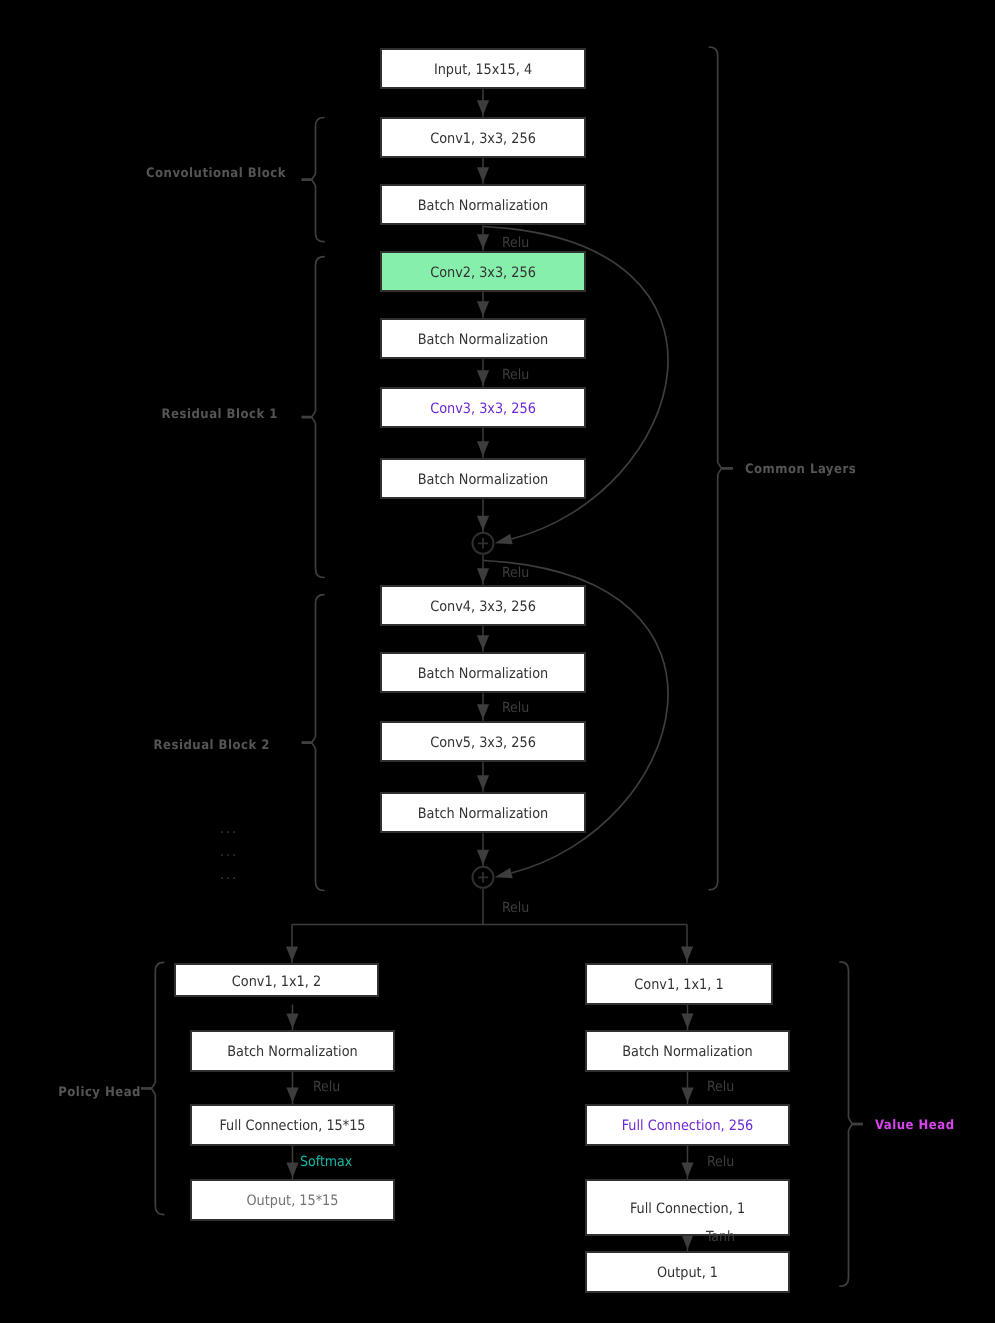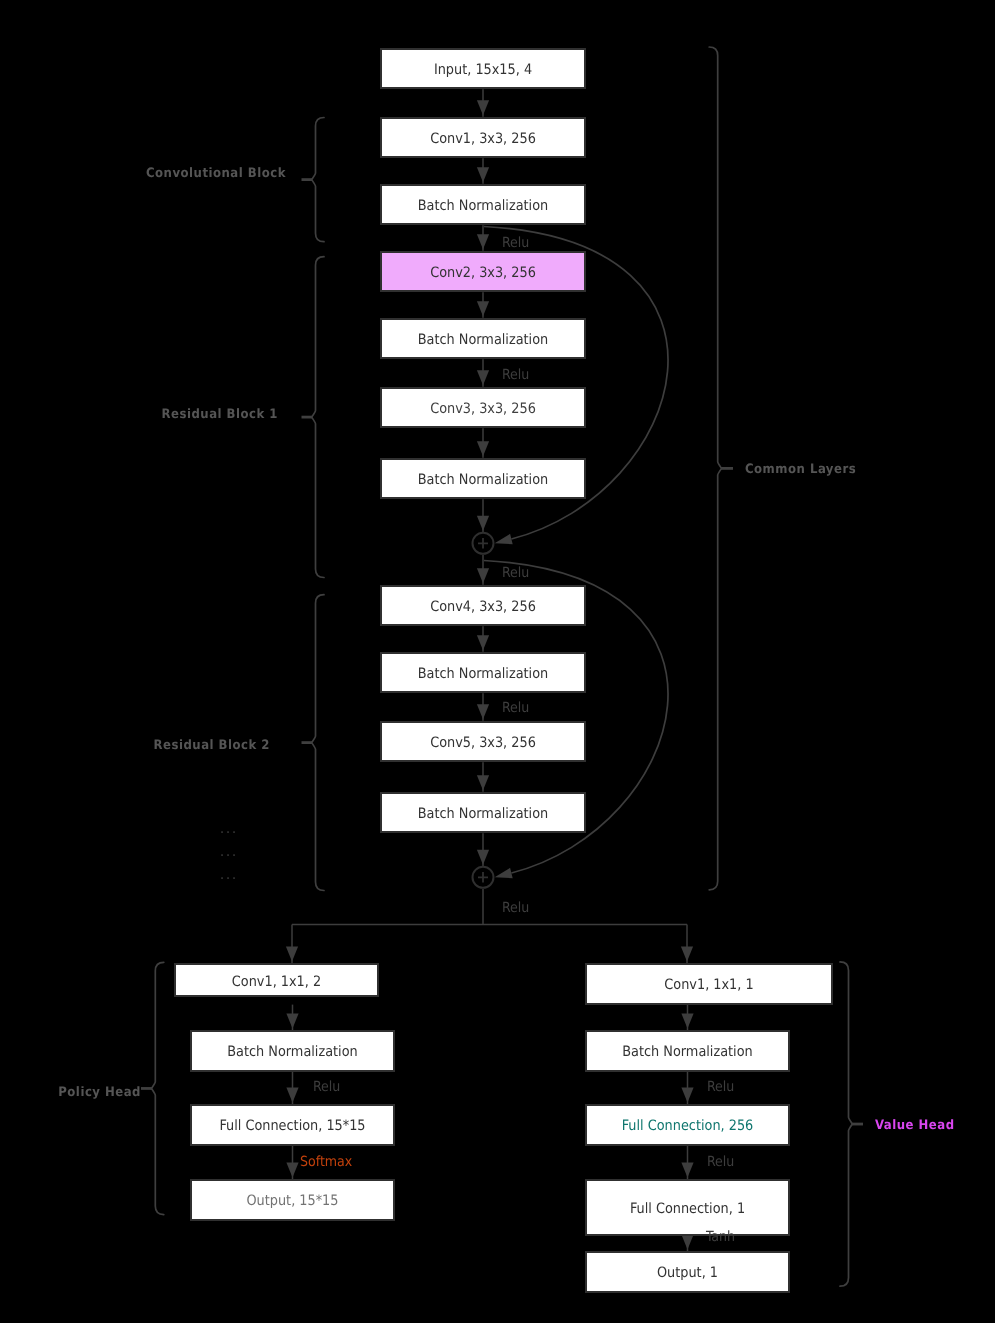--- a/index.html
+++ b/index.html
@@ -152,28 +152,28 @@
   <div id="nodes-layer">
     <div class="node-box" style="left: 380px; top: 47.7px; width: 206px; height: 41.6px; background: rgb(255, 255, 255); border-color: rgb(48, 48, 48);">
       <span class="node-label" style="color: rgb(51, 51, 51);">Input, 15x15, 4</span>
     </div>
     <div class="node-box" style="left: 380px; top: 116.7px; width: 206px; height: 41.6px; background: rgb(255, 255, 255); border-color: rgb(48, 48, 48);">
       <span class="node-label" style="color: rgb(51, 51, 51);">Conv1, 3x3, 256</span>
     </div>
     <div class="node-box" style="left: 380px; top: 183.7px; width: 206px; height: 41.6px; background: rgb(255, 255, 255); border-color: rgb(48, 48, 48);">
       <span class="node-label" style="color: rgb(51, 51, 51);">Batch Normalization</span>
     </div>
-    <div class="node-box" style="left: 380px; top: 250.7px; width: 206px; height: 41.6px; background: #f0abfc; border-color: rgb(48, 48, 48);">
+    <div class="node-box" style="left: 380px; top: 250.7px; width: 206px; height: 41.6px; background: #86efac; border-color: rgb(48, 48, 48);">
       <span class="node-label" style="color: rgb(51, 51, 51);">Conv2, 3x3, 256</span>
     </div>
     <div class="node-box" style="left: 380px; top: 317.7px; width: 206px; height: 41.6px; background: rgb(255, 255, 255); border-color: rgb(48, 48, 48);">
       <span class="node-label" style="color: rgb(51, 51, 51);">Batch Normalization</span>
     </div>
     <div class="node-box" style="left: 380px; top: 386.7px; width: 206px; height: 41.6px; background: rgb(255, 255, 255); border-color: rgb(48, 48, 48);">
-      <span class="node-label" style="color: #404040; text-align: right;">Conv3, 3x3, 256</span>
+      <span class="node-label" style="color: #6d28d9; text-align: right;">Conv3, 3x3, 256</span>
     </div>
     <div class="node-box" style="left: 380px; top: 457.7px; width: 206px; height: 41.6px; background: rgb(255, 255, 255); border-color: rgb(48, 48, 48);">
       <span class="node-label" style="color: rgb(51, 51, 51);">Batch Normalization</span>
     </div>
     <div class="node-box" style="left: 380px; top: 584.7px; width: 206px; height: 41.6px; background: rgb(255, 255, 255); border-color: rgb(48, 48, 48);">
       <span class="node-label" style="color: rgb(51, 51, 51);">Conv4, 3x3, 256</span>
     </div>
     <div class="node-box" style="left: 380px; top: 651.7px; width: 206px; height: 41.6px; background: rgb(255, 255, 255); border-color: rgb(48, 48, 48);">
       <span class="node-label" style="color: rgb(51, 51, 51);">Batch Normalization</span>
     </div>
@@ -188,42 +188,42 @@
     </div>
     <div class="node-box" style="left: 190px; top: 1030px; width: 205px; height: 41.6px; background: rgb(255, 255, 255); border-color: rgb(48, 48, 48);">
       <span class="node-label" style="color: rgb(51, 51, 51);">Batch Normalization</span>
     </div>
     <div class="node-box" style="left: 190px; top: 1104px; width: 205px; height: 41.6px; background: rgb(255, 255, 255); border-color: rgb(48, 48, 48);">
       <span class="node-label" style="color: rgb(51, 51, 51);">Full Connection, 15*15</span>
     </div>
     <div class="node-box" style="left: 190px; top: 1179px; width: 205px; height: 41.6px; background: rgb(255, 255, 255); border-color: rgb(48, 48, 48);">
       <span class="node-label" style="color: #737373;">Output, 15*15</span>
     </div>
-    <div class="node-box" style="left: 585px; top: 963px; width: 248px; height: 41.6px; background: rgb(255, 255, 255); border-color: rgb(48, 48, 48);">
+    <div class="node-box" style="left: 585px; top: 963px; width: 188px; height: 41.6px; background: rgb(255, 255, 255); border-color: rgb(48, 48, 48);">
       <span class="node-label" style="color: rgb(51, 51, 51);">Conv1, 1x1, 1</span>
     </div>
     <div class="node-box" style="left: 585px; top: 1030px; width: 205px; height: 41.6px; background: rgb(255, 255, 255); border-color: rgb(48, 48, 48);">
       <span class="node-label" style="color: rgb(51, 51, 51);">Batch Normalization</span>
     </div>
     <div class="node-box" style="left: 585px; top: 1104px; width: 205px; height: 41.6px; background: rgb(255, 255, 255); border-color: rgb(48, 48, 48);">
-      <span class="node-label" style="color: #0f766e;">Full Connection, 256</span>
+      <span class="node-label" style="color: #6d28d9;">Full Connection, 256</span>
     </div>
     <div class="node-box" style="left: 585px; top: 1179px; width: 205px; height: 57px; background: rgb(255, 255, 255); border-color: rgb(48, 48, 48);">
       <span class="node-label" style="color: rgb(51, 51, 51);">Full Connection, 1</span>
     </div>
     <div class="node-box" style="left: 585px; top: 1251px; width: 205px; height: 41.6px; background: rgb(255, 255, 255); border-color: rgb(48, 48, 48);">
       <span class="node-label" style="color: rgb(51, 51, 51);">Output, 1</span>
     </div>
     <span class="edge-label" style="left: 502px; top: 236px; color: rgb(61, 61, 61);">Relu</span>
     <span class="edge-label" style="left: 502px; top: 368px; color: rgb(61, 61, 61);">Relu</span>
     <span class="edge-label" style="left: 502px; top: 566px; color: rgb(61, 61, 61);">Relu</span>
     <span class="edge-label" style="left: 502px; top: 701px; color: rgb(61, 61, 61);">Relu</span>
     <span class="edge-label" style="left: 502px; top: 901px; color: rgb(61, 61, 61);">Relu</span>
     <span class="edge-label" style="left: 313px; top: 1080px; color: rgb(61, 61, 61);">Relu</span>
-    <span class="edge-label" style="left: 300px; top: 1155px; color: #c2410c;">Softmax</span>
+    <span class="edge-label" style="left: 300px; top: 1155px; color: #14b8a6;">Softmax</span>
     <span class="edge-label" style="left: 707px; top: 1080px; color: rgb(61, 61, 61);">Relu</span>
     <span class="edge-label" style="left: 707px; top: 1155px; color: rgb(61, 61, 61);">Relu</span>
     <span class="edge-label" style="left: 706px; top: 1230px; color: rgb(61, 61, 61);">Tanh</span>
     <span class="dots-row" style="left: 220px; top: 822px; color: rgb(61, 61, 61);">...</span>
     <span class="dots-row" style="left: 220px; top: 845px; color: rgb(61, 61, 61);">...</span>
     <span class="dots-row" style="left: 220px; top: 868px; color: rgb(61, 61, 61);">...</span>
     <span class="brace-label" style="top: 167px; color: rgb(85, 85, 85); right: 709px;">Convolutional Block</span>
     <span class="brace-label" style="top: 408px; color: rgb(85, 85, 85); right: 717px;">Residual Block 1</span>
     <span class="brace-label" style="top: 739px; color: rgb(85, 85, 85); right: 725px;">Residual Block 2</span>
     <span class="brace-label" style="top: 1086px; color: rgb(85, 85, 85); right: 854px;">Policy Head</span>

